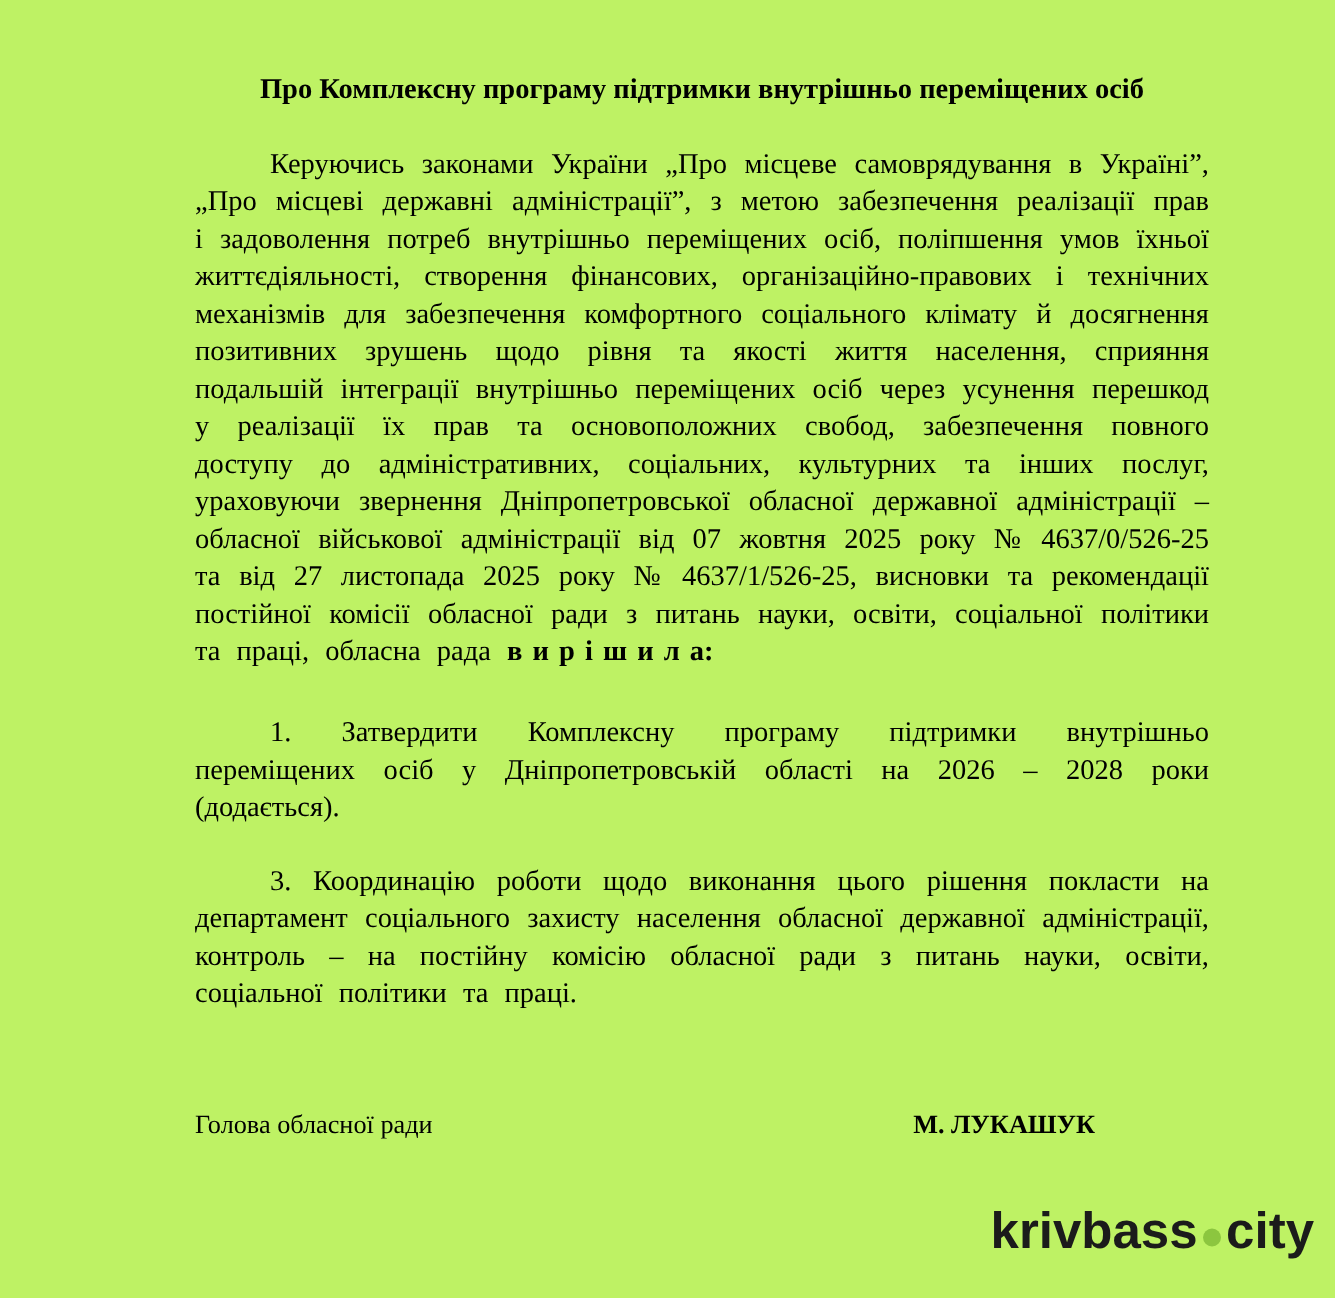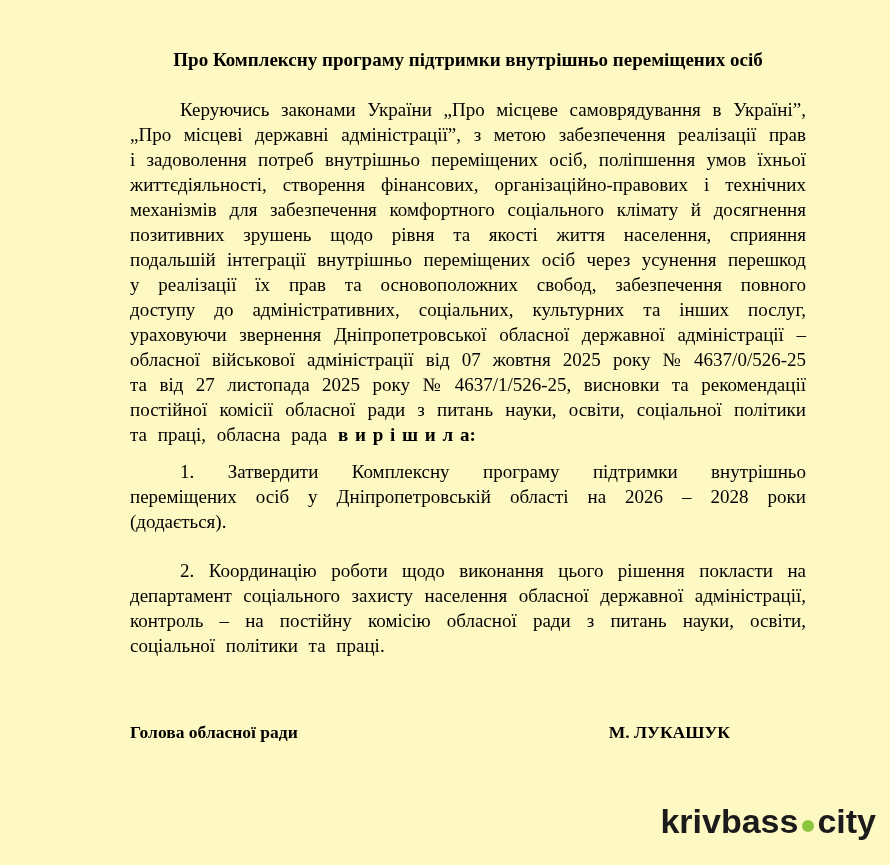--- a/index.html
+++ b/index.html
@@ -4,21 +4,21 @@
 <style>
   html, body {
     margin: 0;
     padding: 0;
     background: #ffffff;
   }
   .page {
     position: relative;
     width: 890px;
     height: 865px;
-    background: #fef9c3;
+    background: #bef264;
     font-family: "Liberation Serif", serif;
     color: #000000;
     overflow: hidden;
   }
   .content {
     position: absolute;
     left: 130px;
     top: 45px;
     width: 676px;
   }
@@ -35,30 +35,30 @@
     text-align: justify;
     text-indent: 50px;
     word-spacing: 6px;
     margin: 0;
   }
   .preamble { margin-top: 22px; }
   .resolved {
     font-weight: bold;
     word-spacing: 2px;
   }
-  .item-1 { margin-top: 12px; }
+  .item-1 { margin-top: 29px; }
   .item-2 { margin-top: 24px; }
   .footer-row {
     display: flex;
     align-items: baseline;
     margin-top: 62px;
     font-size: 17.5px;
     line-height: 25px;
   }
-  .footer-position { font-weight: bold; }
+  .footer-position { font-weight: normal; }
   .footer-name {
     font-weight: bold;
     margin-left: auto;
     margin-right: 76px;
     text-align: right;
   }
   .doc-number {
     font-size: 17.5px;
     line-height: 25px;
   }
@@ -92,21 +92,21 @@
       <span>Про Комплексну програму підтримки внутрішньо переміщених осіб</span><br>
     </h1>
 
     <p class="body-text preamble">
       <span>Керуючись законами України „Про місцеве самоврядування в Україні”, „Про місцеві державні адміністрації”, з метою забезпечення реалізації прав і задоволення потреб внутрішньо переміщених осіб, поліпшення умов їхньої життєдіяльності, створення фінансових, організаційно-правових і технічних механізмів для забезпечення комфортного соціального клімату й досягнення позитивних зрушень щодо рівня та якості життя населення, сприяння подальшій інтеграції внутрішньо переміщених осіб через усунення перешкод у реалізації їх прав та основоположних свобод, забезпечення повного доступу до адміністративних, соціальних, культурних та інших послуг, ураховуючи звернення Дніпропетровської обласної державної адміністрації – обласної військової адміністрації від 07 жовтня 2025 року № 4637/0/526-25 та від 27 листопада 2025 року № 4637/1/526-25, висновки та рекомендації постійної комісії обласної ради з питань науки, освіти, соціальної політики та праці, обласна рада</span>
       <span class="resolved">в и р і ш и л а:</span>
     </p>
 
     <p class="body-text item-1">1. Затвердити Комплексну програму підтримки внутрішньо переміщених осіб у Дніпропетровській області на 2026 – 2028 роки (додається).</p>
 
-    <p class="body-text item-2">2. Координацію роботи щодо виконання цього рішення покласти на департамент соціального захисту населення обласної державної адміністрації, контроль – на постійну комісію обласної ради з питань науки, освіти, соціальної політики та праці.</p>
+    <p class="body-text item-2">3. Координацію роботи щодо виконання цього рішення покласти на департамент соціального захисту населення обласної державної адміністрації, контроль – на постійну комісію обласної ради з питань науки, освіти, соціальної політики та праці.</p>
 
     <div class="footer-row">
       <span class="footer-position">Голова обласної ради</span>
       <span class="footer-name">М. ЛУКАШУК</span>
     </div>
 
 
   </div>
 
   <div class="watermark">

